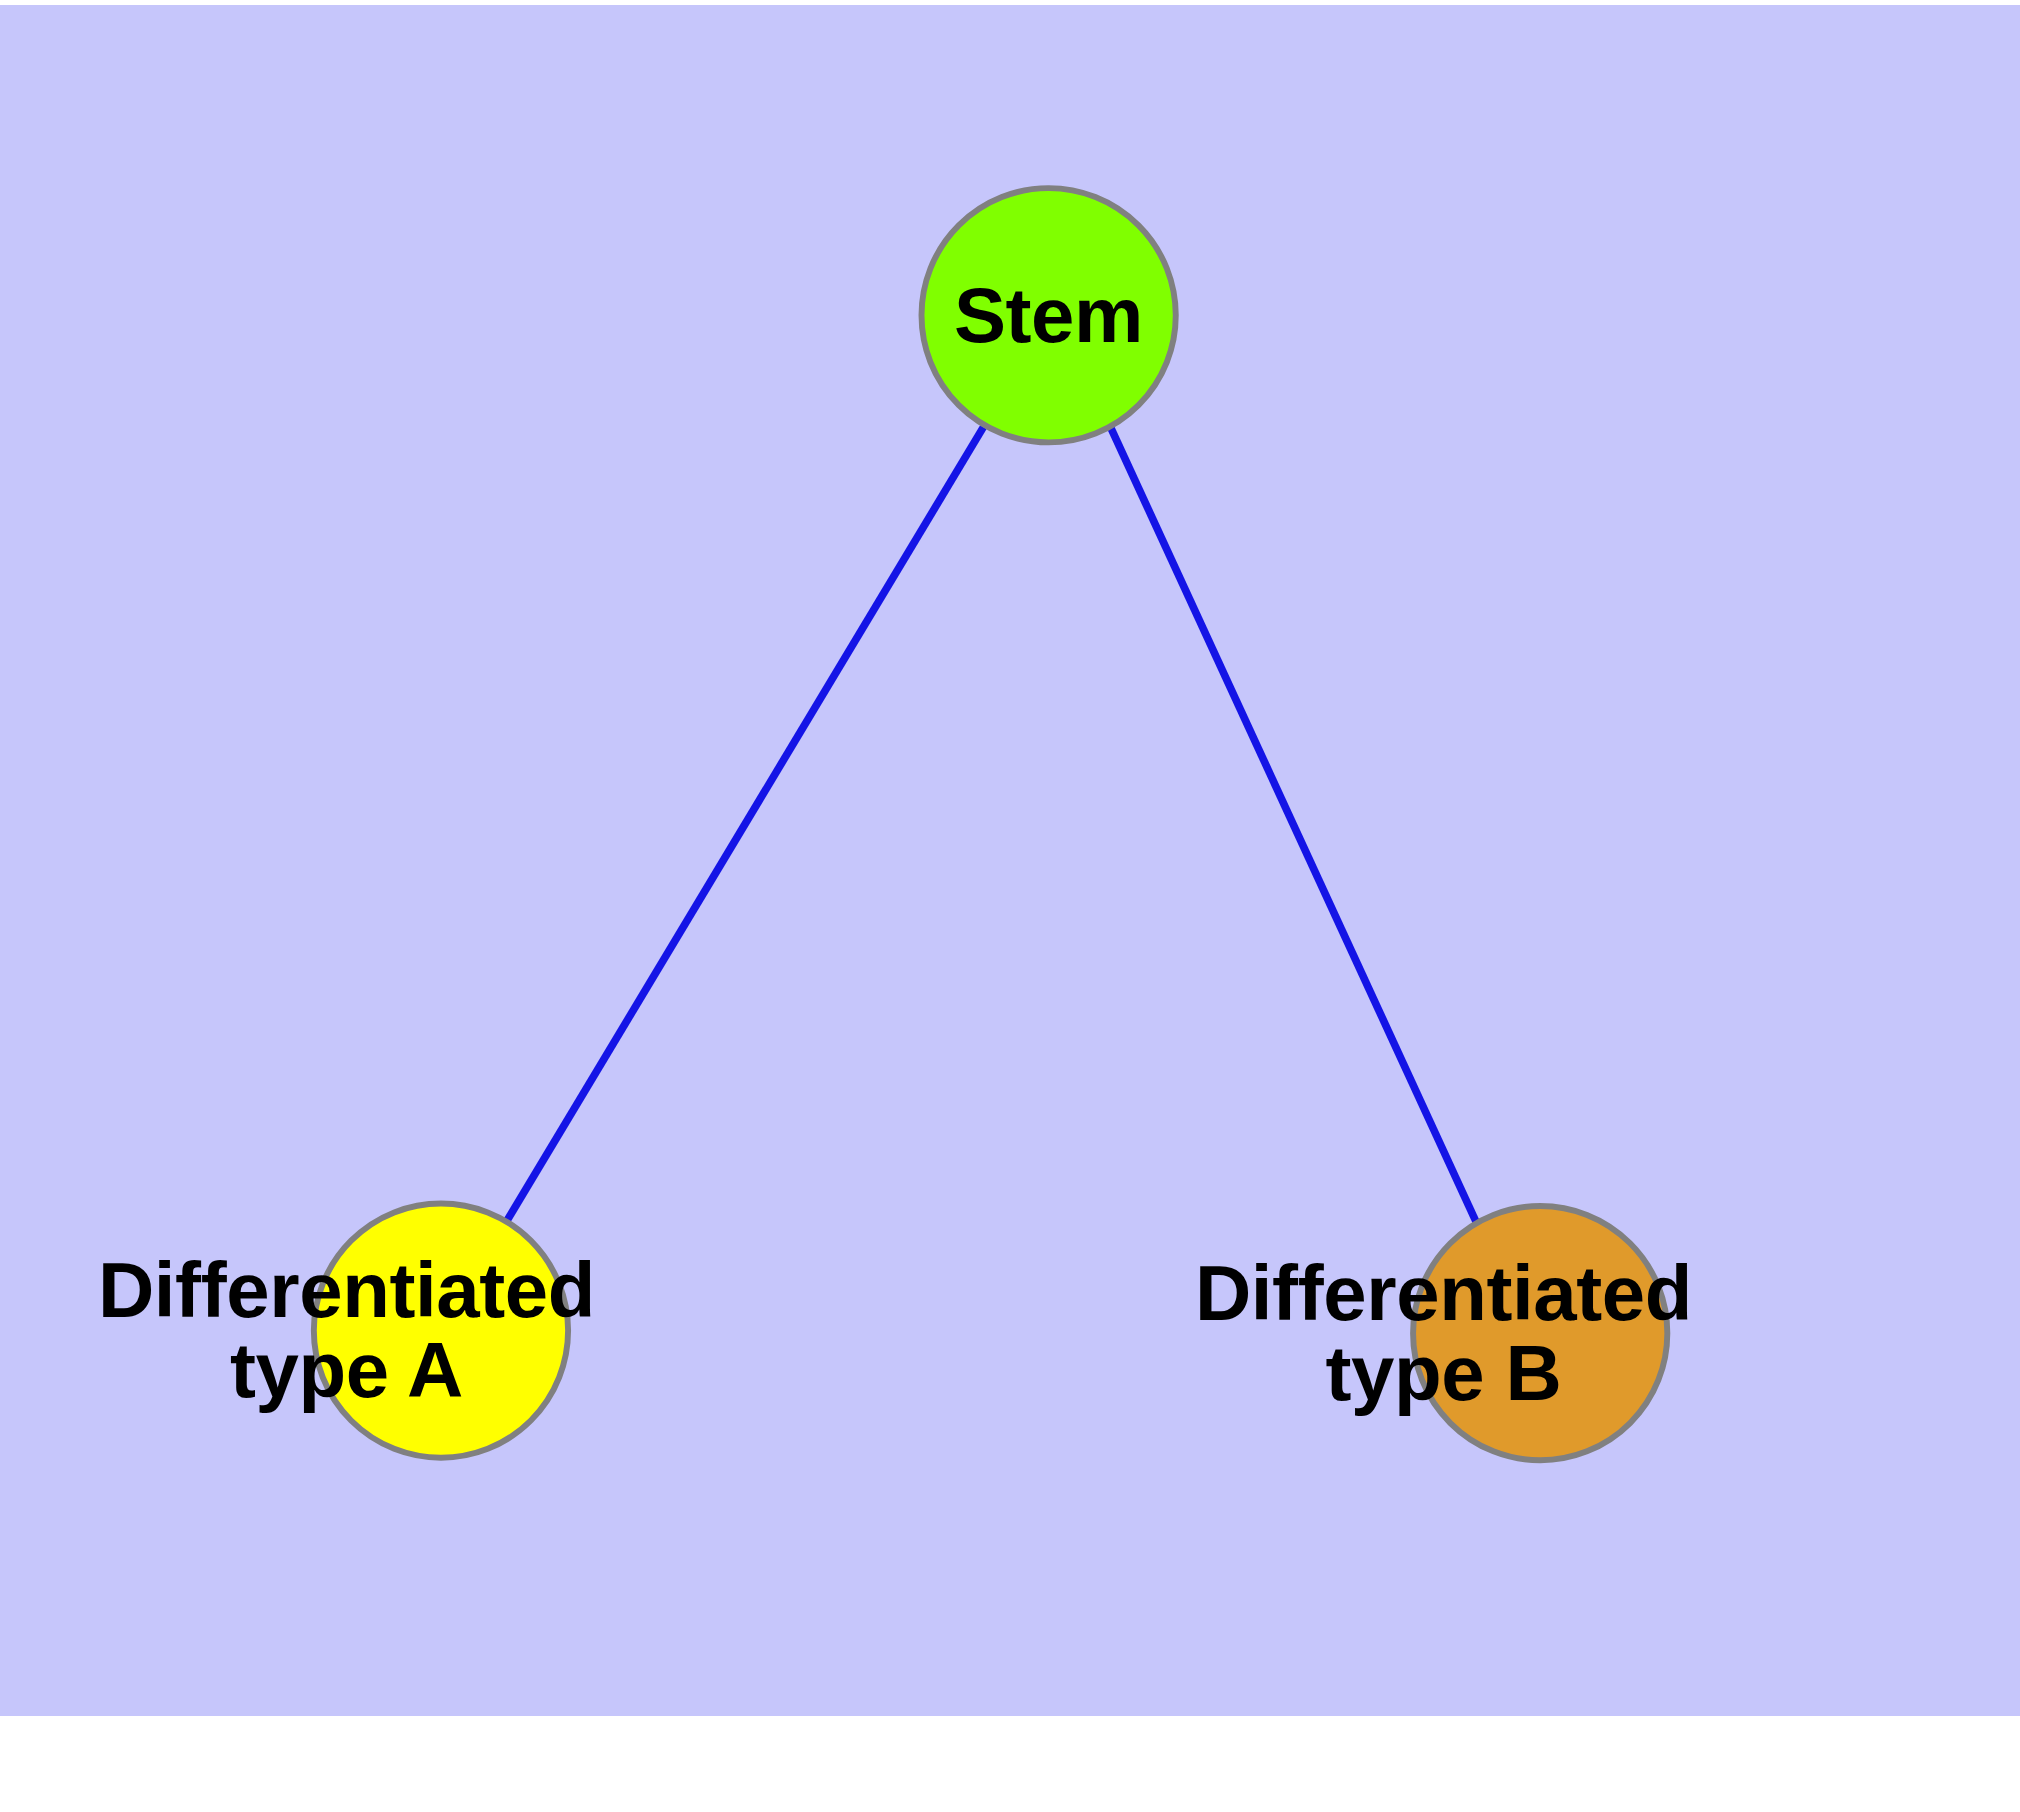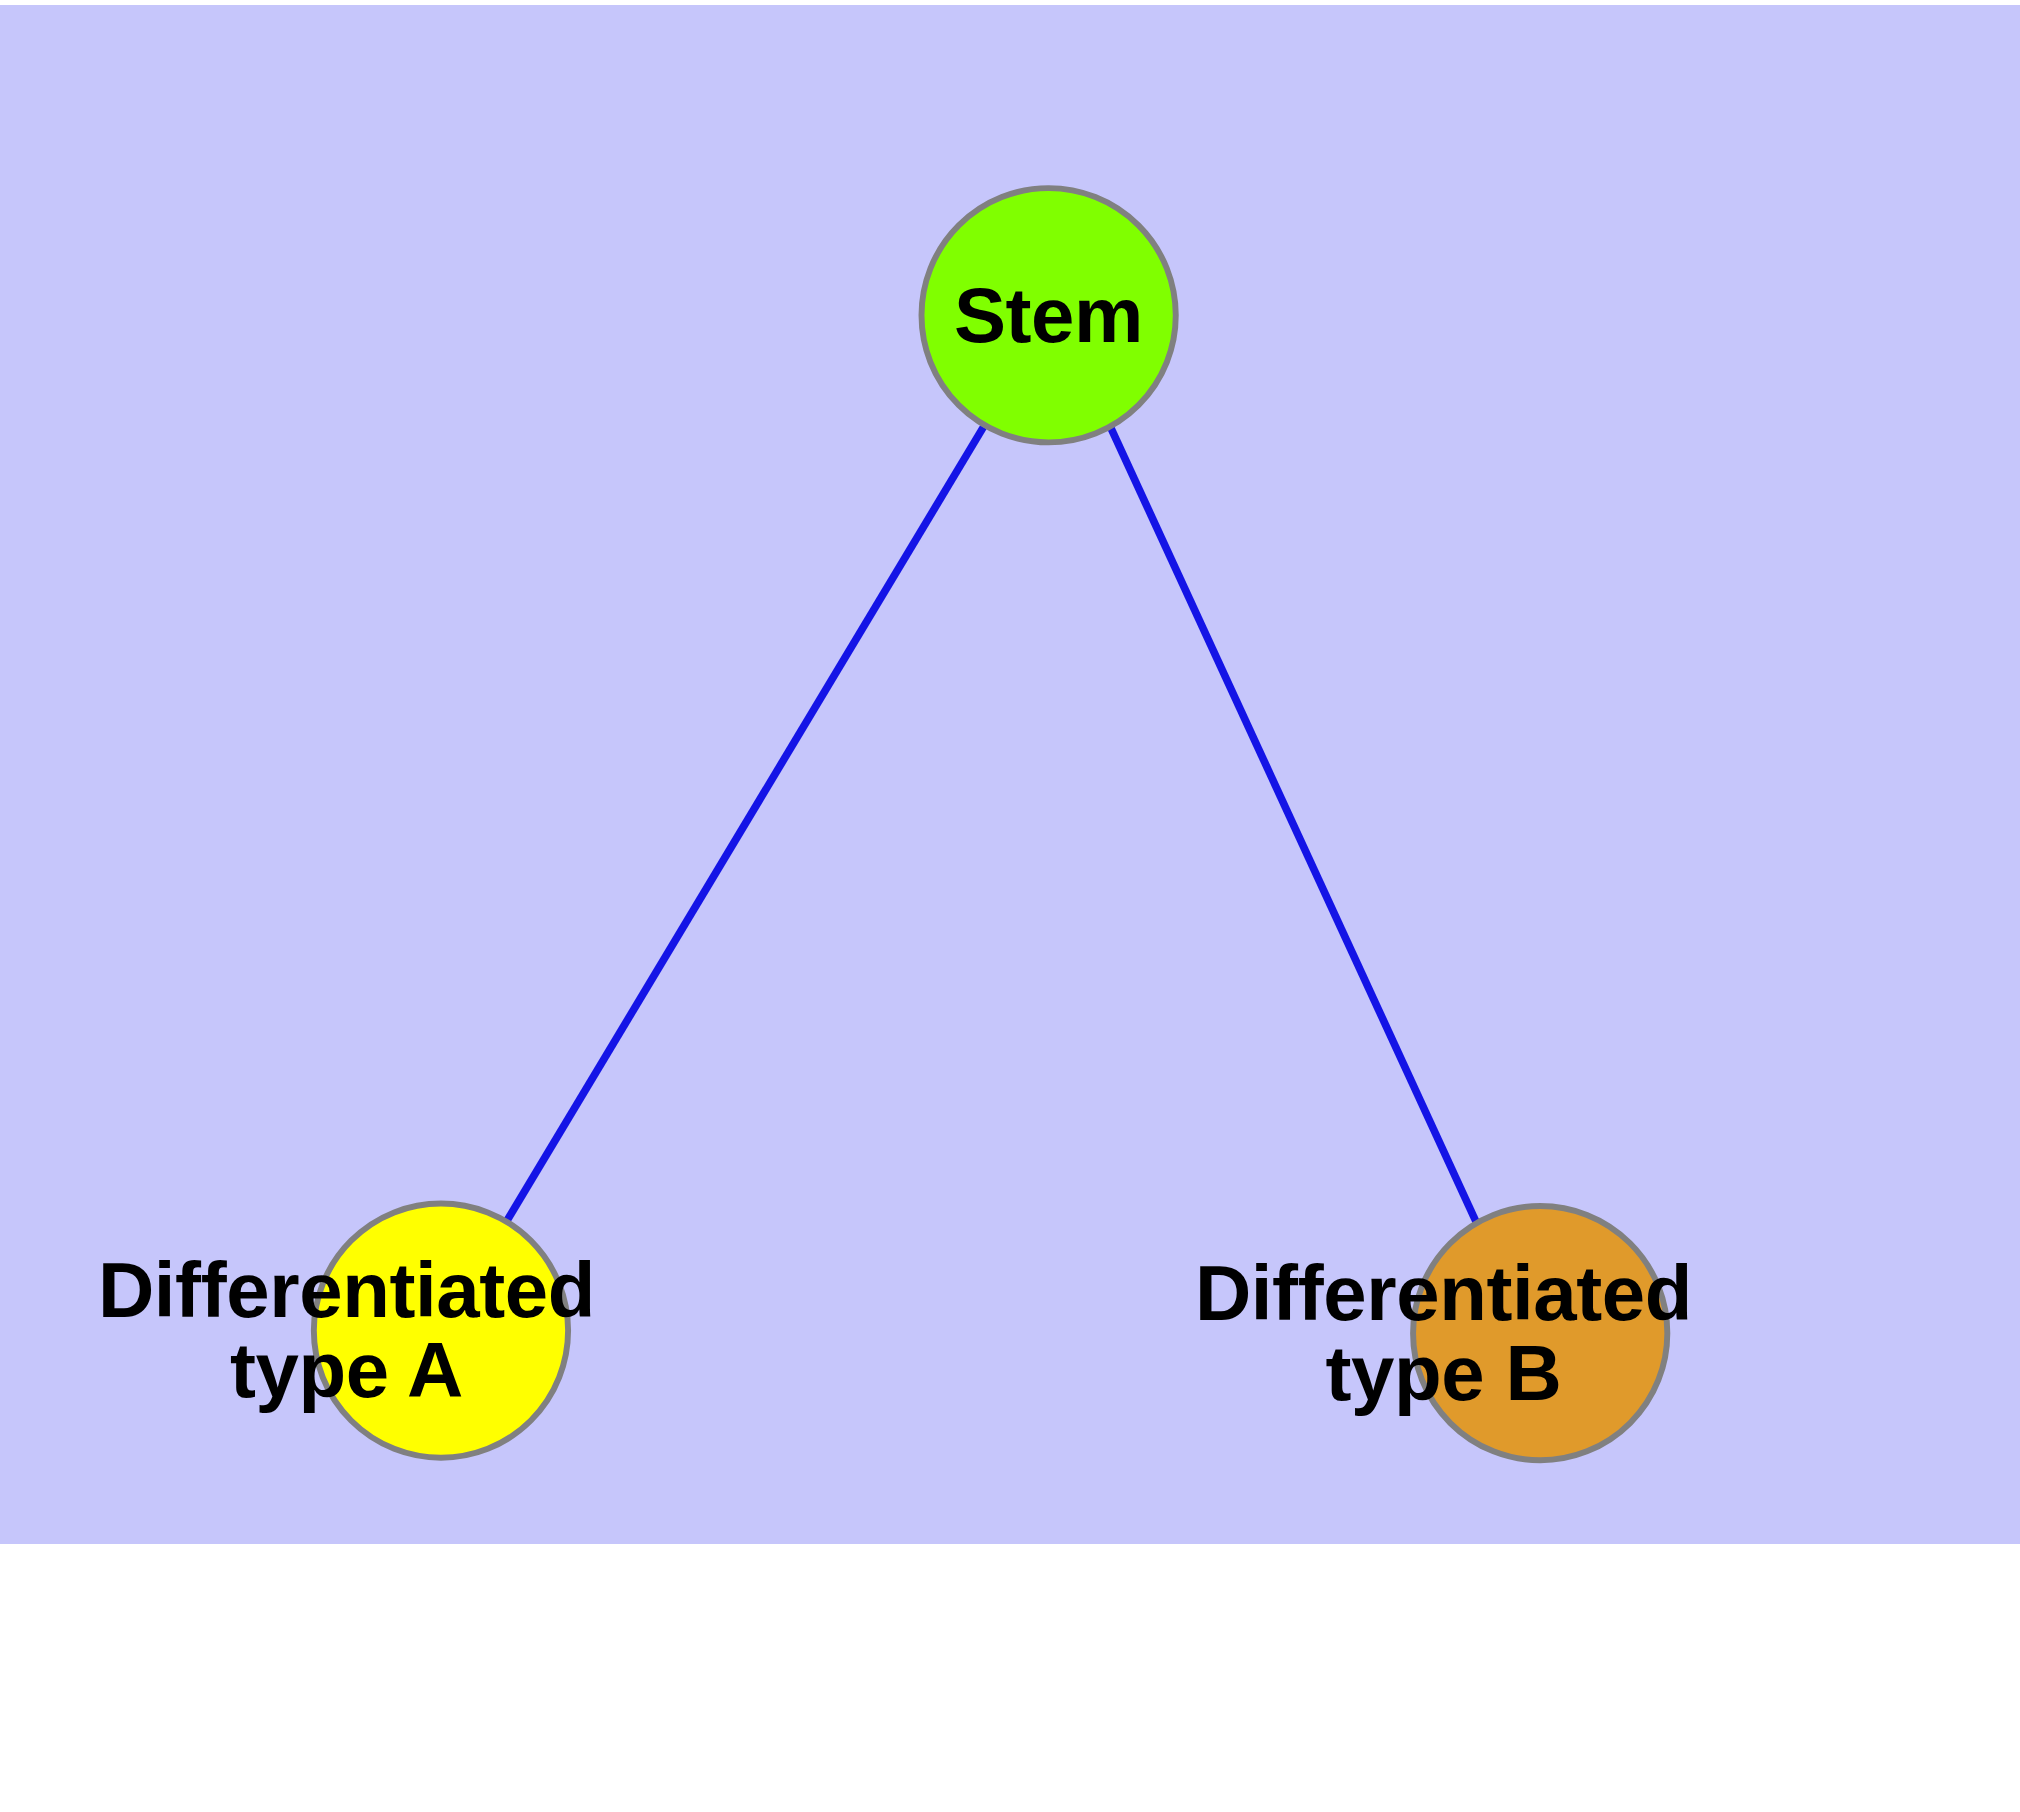--- a/index.html
+++ b/index.html
@@ -38,21 +38,21 @@
     line-height: 1.02;
     text-align: center;
     white-space: pre;
     letter-spacing: -0.4px;
     pointer-events: none;
   }
 </style>
 </head>
 <body>
 
-<div id="canvas" style="width: 2021px; height: 1544px;">
+<div id="canvas" style="width: 2021px; height: 1716px;">
 
   <div id="plot-bg" style="background: rgb(198, 198, 251);"></div>
 
   <svg id="graph" viewBox="0 0 2384 2138" xmlns="http://www.w3.org/2000/svg">
     <g id="edges-layer">
         <line x1="1160" y1="504" x2="598" y2="1440" stroke="#1414e6" stroke-width="9" stroke-linecap="butt"></line>
         <line x1="1310" y1="504" x2="1742" y2="1443" stroke="#1414e6" stroke-width="9" stroke-linecap="butt"></line>
       </g>
     <g id="nodes-layer">
         <circle cx="1237" cy="372" r="150" fill="#80ff00" stroke="#808080" stroke-width="7"></circle>

